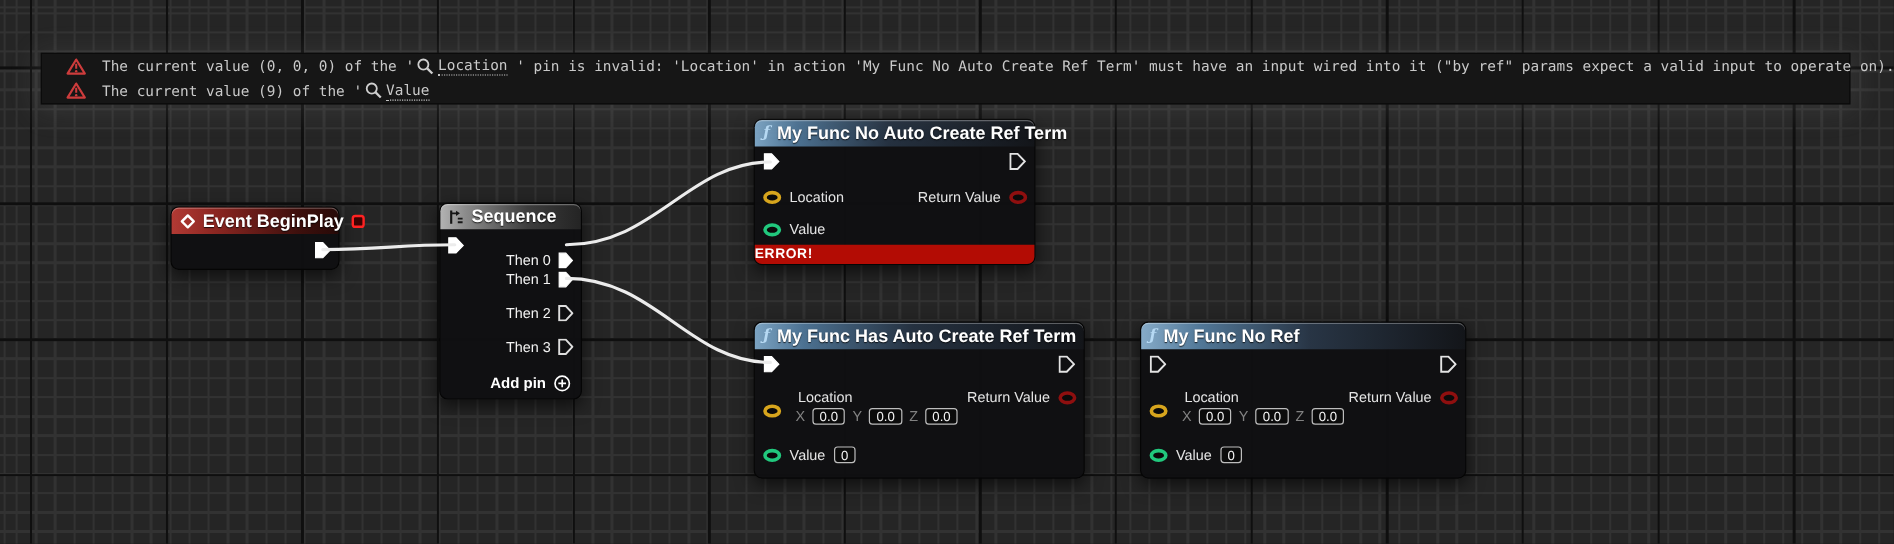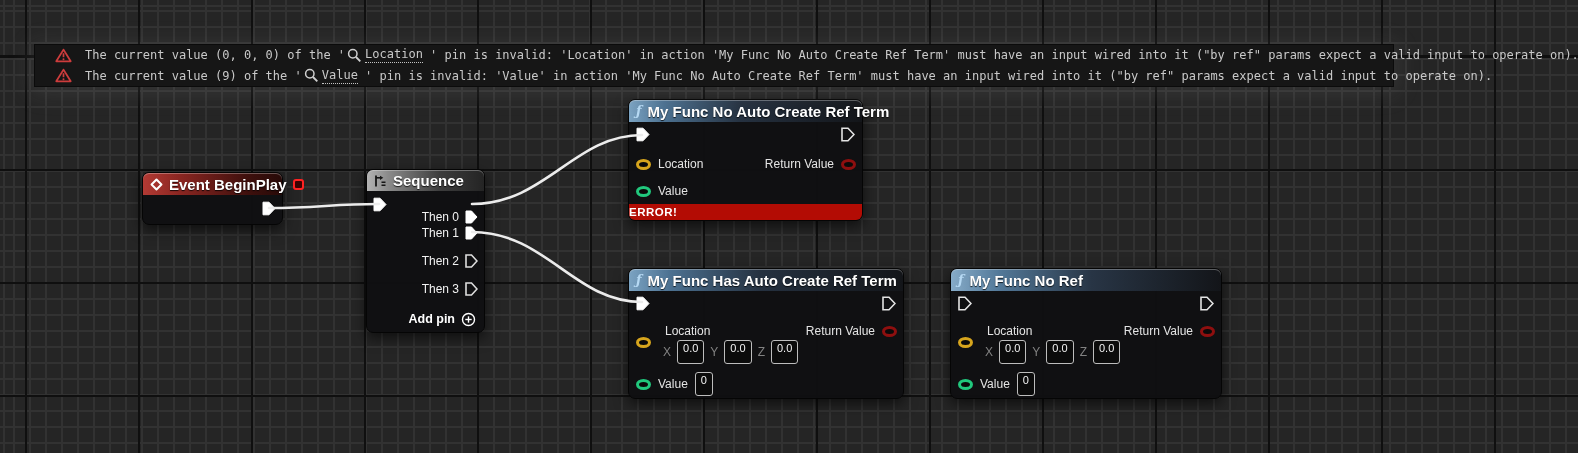--- a/index.html
+++ b/index.html
@@ -12,21 +12,21 @@
       repeating-linear-gradient(90deg, #0f0f0f 0 2px, transparent 2px 113px),
       repeating-linear-gradient(0deg,  #0f0f0f 0 2px, transparent 2px 113px),
       repeating-linear-gradient(90deg, #323232 0 2px, transparent 2px 16px),
       repeating-linear-gradient(0deg,  #323232 0 2px, transparent 2px 16px);
     background-position: 25px 0, 0 57px, 13px 0, 0 7px;
     font-family: "Liberation Sans", sans-serif;
   }
 
   
   .warn-panel {
-    position: absolute; left: 34px; top: 44px; width: 1360px; height: 43px;
+    position: absolute; left: 34px; top: 44px; width: 1508px; height: 43px;
     background: #161616; border: 1px solid #0b0b0b; z-index: 6;
     box-shadow: 0 3px 24px 5px rgba(200,200,200,0.10);
     display: flex; flex-direction: column; justify-content: center;
   }
   .warn-row { display: flex; align-items: center; height: 21px; padding-left: 20px; }
   .warn-icon { margin-right: 13px; flex: 0 0 auto; }
   .warn-text {
     font-family: "DejaVu Sans Mono", monospace; font-size: 12px; color: #c9c9c9;
     white-space: pre; display: flex; align-items: center;
   }
@@ -71,21 +71,21 @@
     display: inline-block; width: 15px; height: 11px; border-radius: 50%;
     background: #0a0a0a; border: 3px solid #888;
   }
   .pin-gold   { border-color: #d7a51d; }
   .pin-green  { border-color: #21c87d; }
   .pin-red    { border-color: #8e0f0f; }
 
   .row-label { font-size: 12px; color: #e4e4e4; white-space: nowrap; }
   .gray-letter { font-size: 12px; color: #828282; }
   .valbox {
-    display: inline-block; min-width: 17px; height: 24px; line-height: 14px;
+    display: inline-block; min-width: 17px; height: 14px; line-height: 14px;
     padding: 0 5px; background: #0b0b0b; border: 1px solid #bdbdbd; border-radius: 3px;
     color: #f2f2f2; font-size: 11px; text-align: center;
   }
   .hrow { position: absolute; display: flex; align-items: center; gap: 7px; }
 
   .error-banner {
     position: absolute; left: 0; right: 0; bottom: 0; height: 16px;
     background: #b30c04; border-radius: 0 0 6px 6px;
     color: #ffffff; font-size: 11.5px; font-weight: bold; 
     line-height: 16px; letter-spacing: 0.5px;
@@ -127,21 +127,20 @@
         <line x1="8.5" y1="5.2" x2="8.5" y2="9.2" stroke="#cd3c3c" stroke-width="1.7"></line>
         <circle cx="8.5" cy="11.3" r="1" fill="#cd3c3c"></circle>
       </svg>
       <span class="warn-text">
         <span>The current value (9) of the '</span>
         <svg class="mag-icon" width="15" height="15" viewBox="0 0 15 15">
           <circle cx="5.8" cy="5.8" r="4.2" fill="none" stroke="#cfcfcf" stroke-width="1.5"></circle>
           <line x1="9" y1="9" x2="13.3" y2="13.3" stroke="#cfcfcf" stroke-width="1.9"></line>
         </svg>
         <span class="warn-link">Value</span>
-        <span> ' pin is invalid: 'Value' in action 'My Func No Auto Create Ref Term' must have an input wired into it ("by ref" params expect a valid input to operate on).</span>
       </span>
     </div>
   </div>
 
   <div class="node" style="left:142px; top:172px; width:141px; height:53px;">
     <div class="node-header hdr-red">
       <span class="diamond-icon"></span>
       <span class="node-title">Event BeginPlay</span>
       <span class="event-badge"></span>
     </div>

